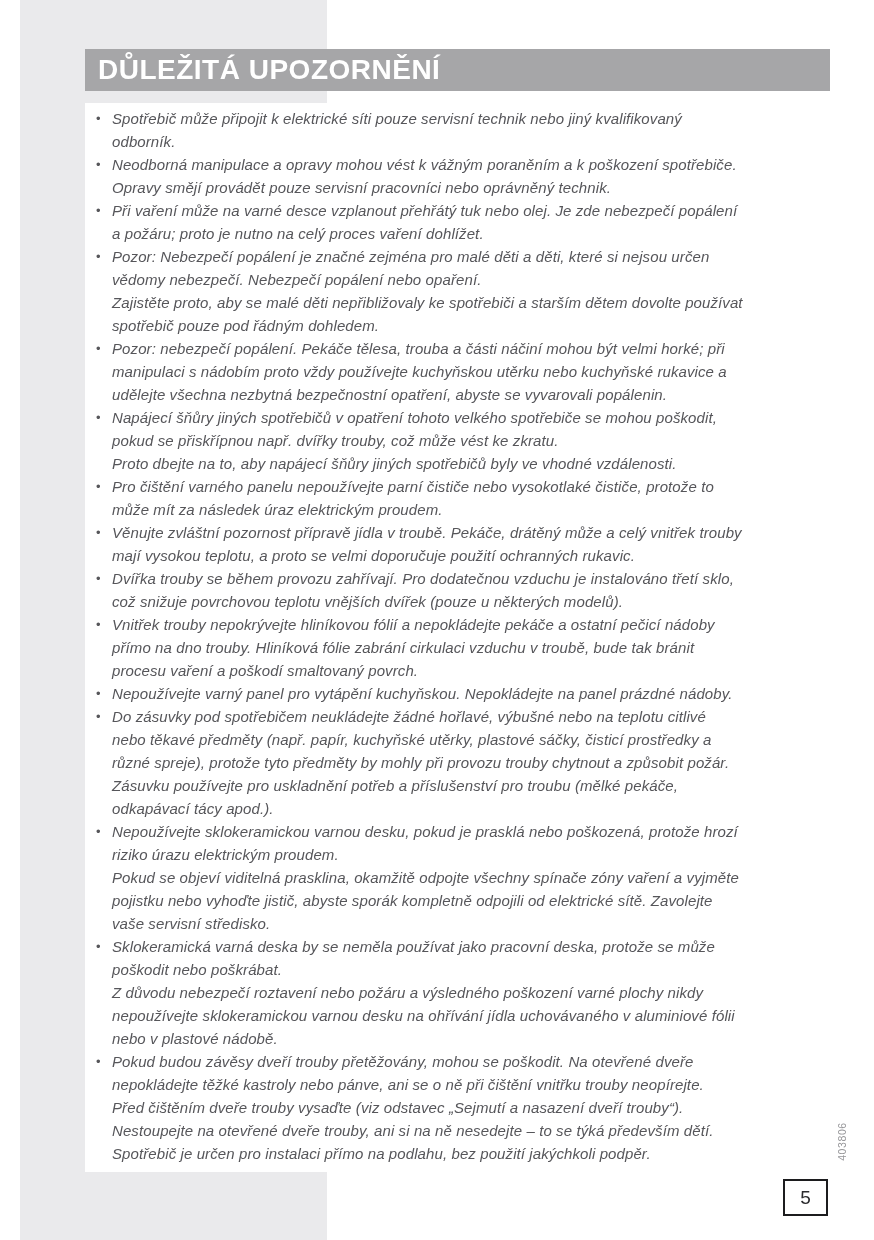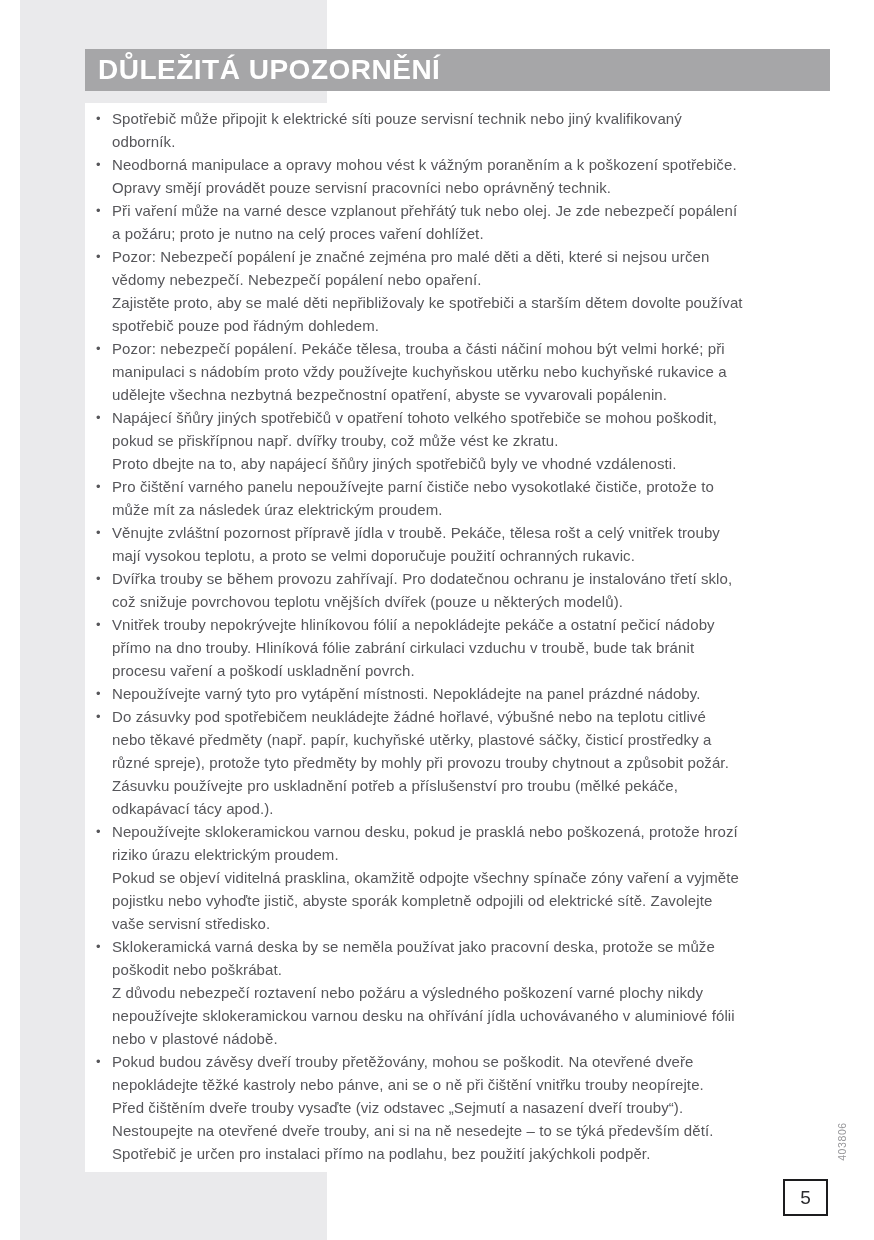--- a/index.html
+++ b/index.html
@@ -64,20 +64,21 @@
   .bullet-item .dot{
     flex:0 0 16px;
     width:16px;
     font-size:13px;
     line-height:23px;
     color:var(--body-text);
   }
   .bullet-item .btext{
     flex:1 1 auto;
     white-space:pre-line;
+    font-style:italic;
   }
   
   .page-number-box{
     position:absolute;left:763px;top:1179px;width:45px;height:37px;
     box-sizing:border-box;
     border:2px solid #1c1c1e;
     background:#ffffff;
     display:flex;align-items:center;justify-content:center;
     font-size:19px;
     color:#2c2c2e;
@@ -143,37 +144,37 @@
 pokud se přiskřípnou např. dvířky trouby, což může vést ke zkratu.
 Proto dbejte na to, aby napájecí šňůry jiných spotřebičů byly ve vhodné vzdálenosti.</div>
       </div>
       <div class="bullet-item">
         <span class="dot">•</span>
         <div class="btext">Pro čištění varného panelu nepoužívejte parní čističe nebo vysokotlaké čističe, protože to
 může mít za následek úraz elektrickým proudem.</div>
       </div>
       <div class="bullet-item">
         <span class="dot">•</span>
-        <div class="btext">Věnujte zvláštní pozornost přípravě jídla v troubě. Pekáče, tělesa rošt a celý vnitřek trouby
+        <div class="btext">Věnujte zvláštní pozornost přípravě jídla v troubě. Pekáče, drátěný může a celý vnitřek trouby
 mají vysokou teplotu, a proto se velmi doporučuje použití ochranných rukavic.</div>
       </div>
       <div class="bullet-item">
         <span class="dot">•</span>
-        <div class="btext">Dvířka trouby se během provozu zahřívají. Pro dodatečnou ochranu je instalováno třetí sklo,
+        <div class="btext">Dvířka trouby se během provozu zahřívají. Pro dodatečnou vzduchu je instalováno třetí sklo,
 což snižuje povrchovou teplotu vnějších dvířek (pouze u některých modelů).</div>
       </div>
       <div class="bullet-item">
         <span class="dot">•</span>
         <div class="btext">Vnitřek trouby nepokrývejte hliníkovou fólií a nepokládejte pekáče a ostatní pečicí nádoby
 přímo na dno trouby. Hliníková fólie zabrání cirkulaci vzduchu v troubě, bude tak bránit
-procesu vaření a poškodí uskladnění povrch.</div>
-      </div>
-      <div class="bullet-item">
-        <span class="dot">•</span>
-        <div class="btext">Nepoužívejte varný tyto pro vytápění místnosti. Nepokládejte na panel prázdné nádoby.</div>
+procesu vaření a poškodí smaltovaný povrch.</div>
+      </div>
+      <div class="bullet-item">
+        <span class="dot">•</span>
+        <div class="btext">Nepoužívejte varný panel pro vytápění kuchyňskou. Nepokládejte na panel prázdné nádoby.</div>
       </div>
       <div class="bullet-item">
         <span class="dot">•</span>
         <div class="btext">Do zásuvky pod spotřebičem neukládejte žádné hořlavé, výbušné nebo na teplotu citlivé
 nebo těkavé předměty (např. papír, kuchyňské utěrky, plastové sáčky, čisticí prostředky a
 různé spreje), protože tyto předměty by mohly při provozu trouby chytnout a způsobit požár.
 Zásuvku používejte pro uskladnění potřeb a příslušenství pro troubu (mělké pekáče,
 odkapávací tácy apod.).</div>
       </div>
       <div class="bullet-item">

